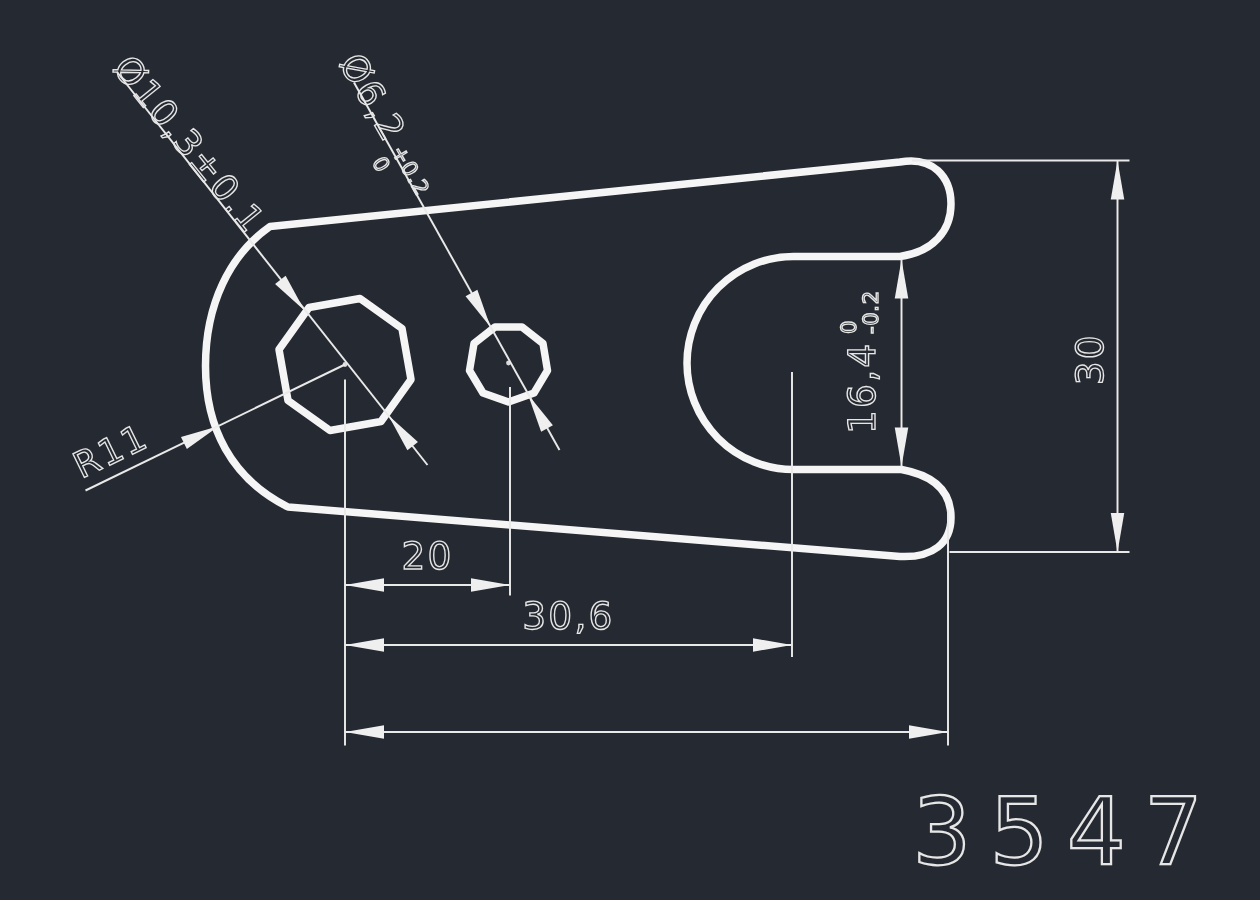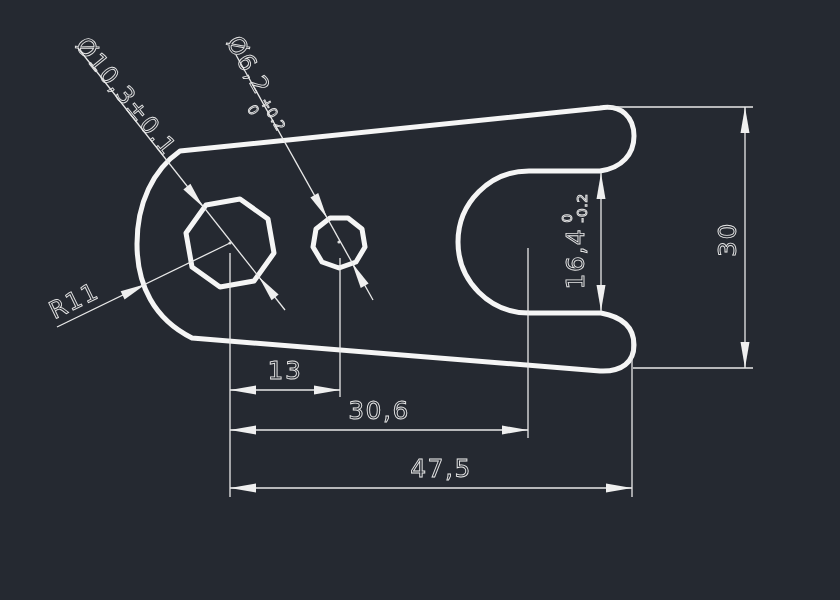--- a/index.html
+++ b/index.html
@@ -116,30 +116,30 @@
   <div class="cad-text lbl rot-label-small">
     <span>Ø6,2</span>
     <span class="tolstack">
       <span>+0.2</span>
       <span>0</span>
     </span>
   </div>
 
   <div class="cad-text lbl radius-label">R11</div>
 
-  <div class="cad-text dim dim-13">13</div>
+  <div class="cad-text dim dim-13">20</div>
 
   <div class="cad-text dim dim-35">30,6</div>
 
-  <div class="cad-text dim dim-47">47,5</div>
 
   <div class="cad-text dim dim-30">30</div>
 
   <div class="cad-text dim dim-16">
     <span>16,4</span>
     <span class="tolstack">
       <span>0</span>
       <span>-0.2</span>
     </span>
   </div>
 
+  <div class="cad-text part-number">3547</div>
 
 </div>
 
 </body></html>

